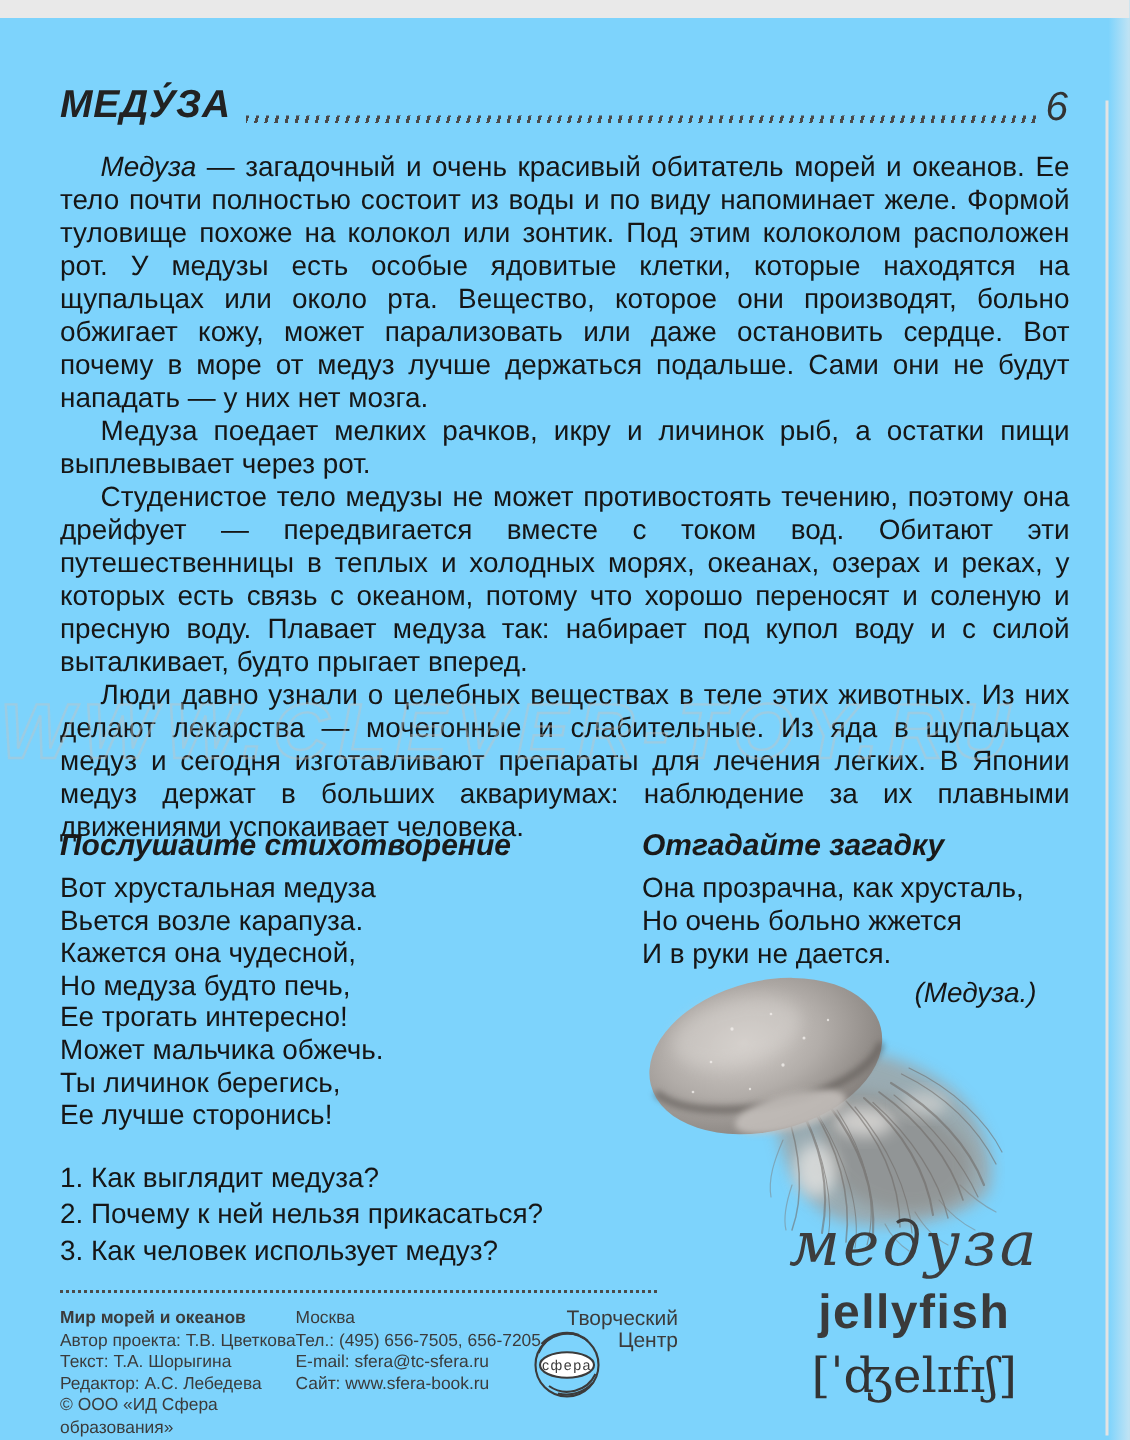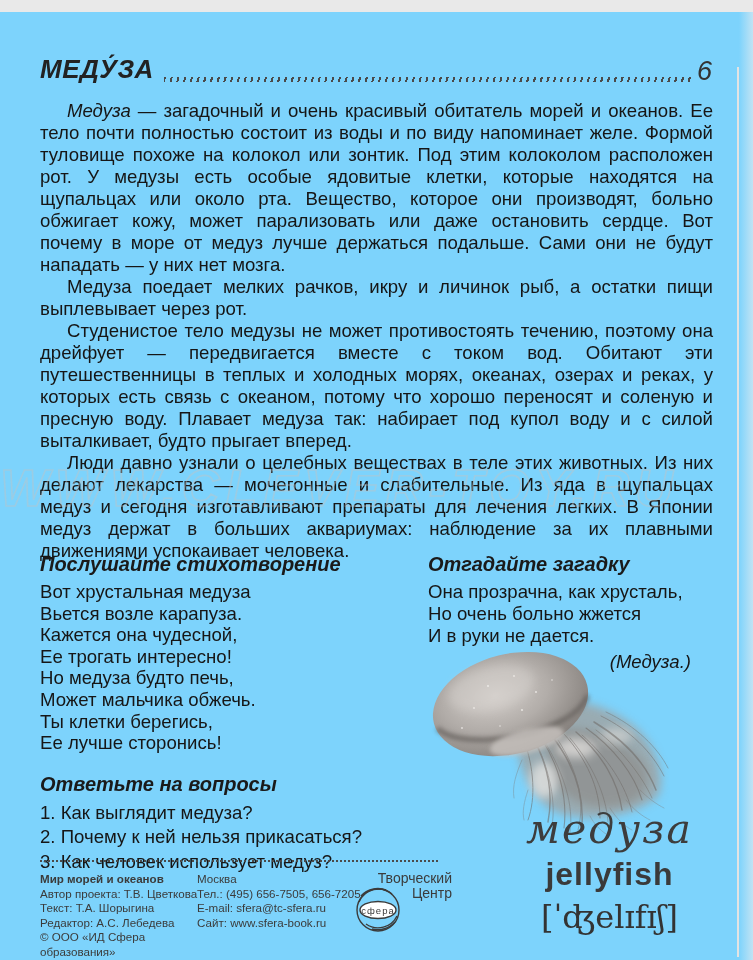--- a/index.html
+++ b/index.html
@@ -75,28 +75,27 @@
     <p>Люди давно узнали о целебных веществах в теле этих животных. Из них делают лекарства — мочегонные и слабительные. Из яда в щупальцах медуз и сегодня изготавливают препараты для лечения легких. В Японии медуз держат в больших аквариумах: наблюдение за их плавными движениями успокаивает человека.</p>
   </div>
 
   <div class="watermark">WWW.CLEVER-TOY.RU</div>
 
   <div class="col-left">
     <div class="section-heading">Послушайте стихотворение</div>
     <div class="poem-line">Вот хрустальная медуза</div>
     <div class="poem-line">Вьется возле карапуза.</div>
     <div class="poem-line">Кажется она чудесной,</div>
+    <div class="poem-line">Но медуза будто печь,</div>
     <div class="poem-line">Ее трогать интересно!</div>
-    <div class="poem-line">Но медуза будто печь,</div>
     <div class="poem-line">Может мальчика обжечь.</div>
-    <div class="poem-line">Ты клетки берегись,</div>
+    <div class="poem-line">Ты личинок берегись,</div>
     <div class="poem-line">Ее лучше сторонись!</div>
 
     <div class="questions">
-      <div class="section-heading">Ответьте на вопросы</div>
       <div class="question-line">1. Как выглядит медуза?</div>
       <div class="question-line">2. Почему к ней нельзя прикасаться?</div>
       <div class="question-line">3. Как человек использует медуз?</div>
     </div>
   </div>
 
   <div class="col-right">
     <div class="section-heading">Отгадайте загадку</div>
     <div class="riddle-line">Она прозрачна, как хрусталь,</div>
     <div class="riddle-line">Но очень больно жжется</div>

